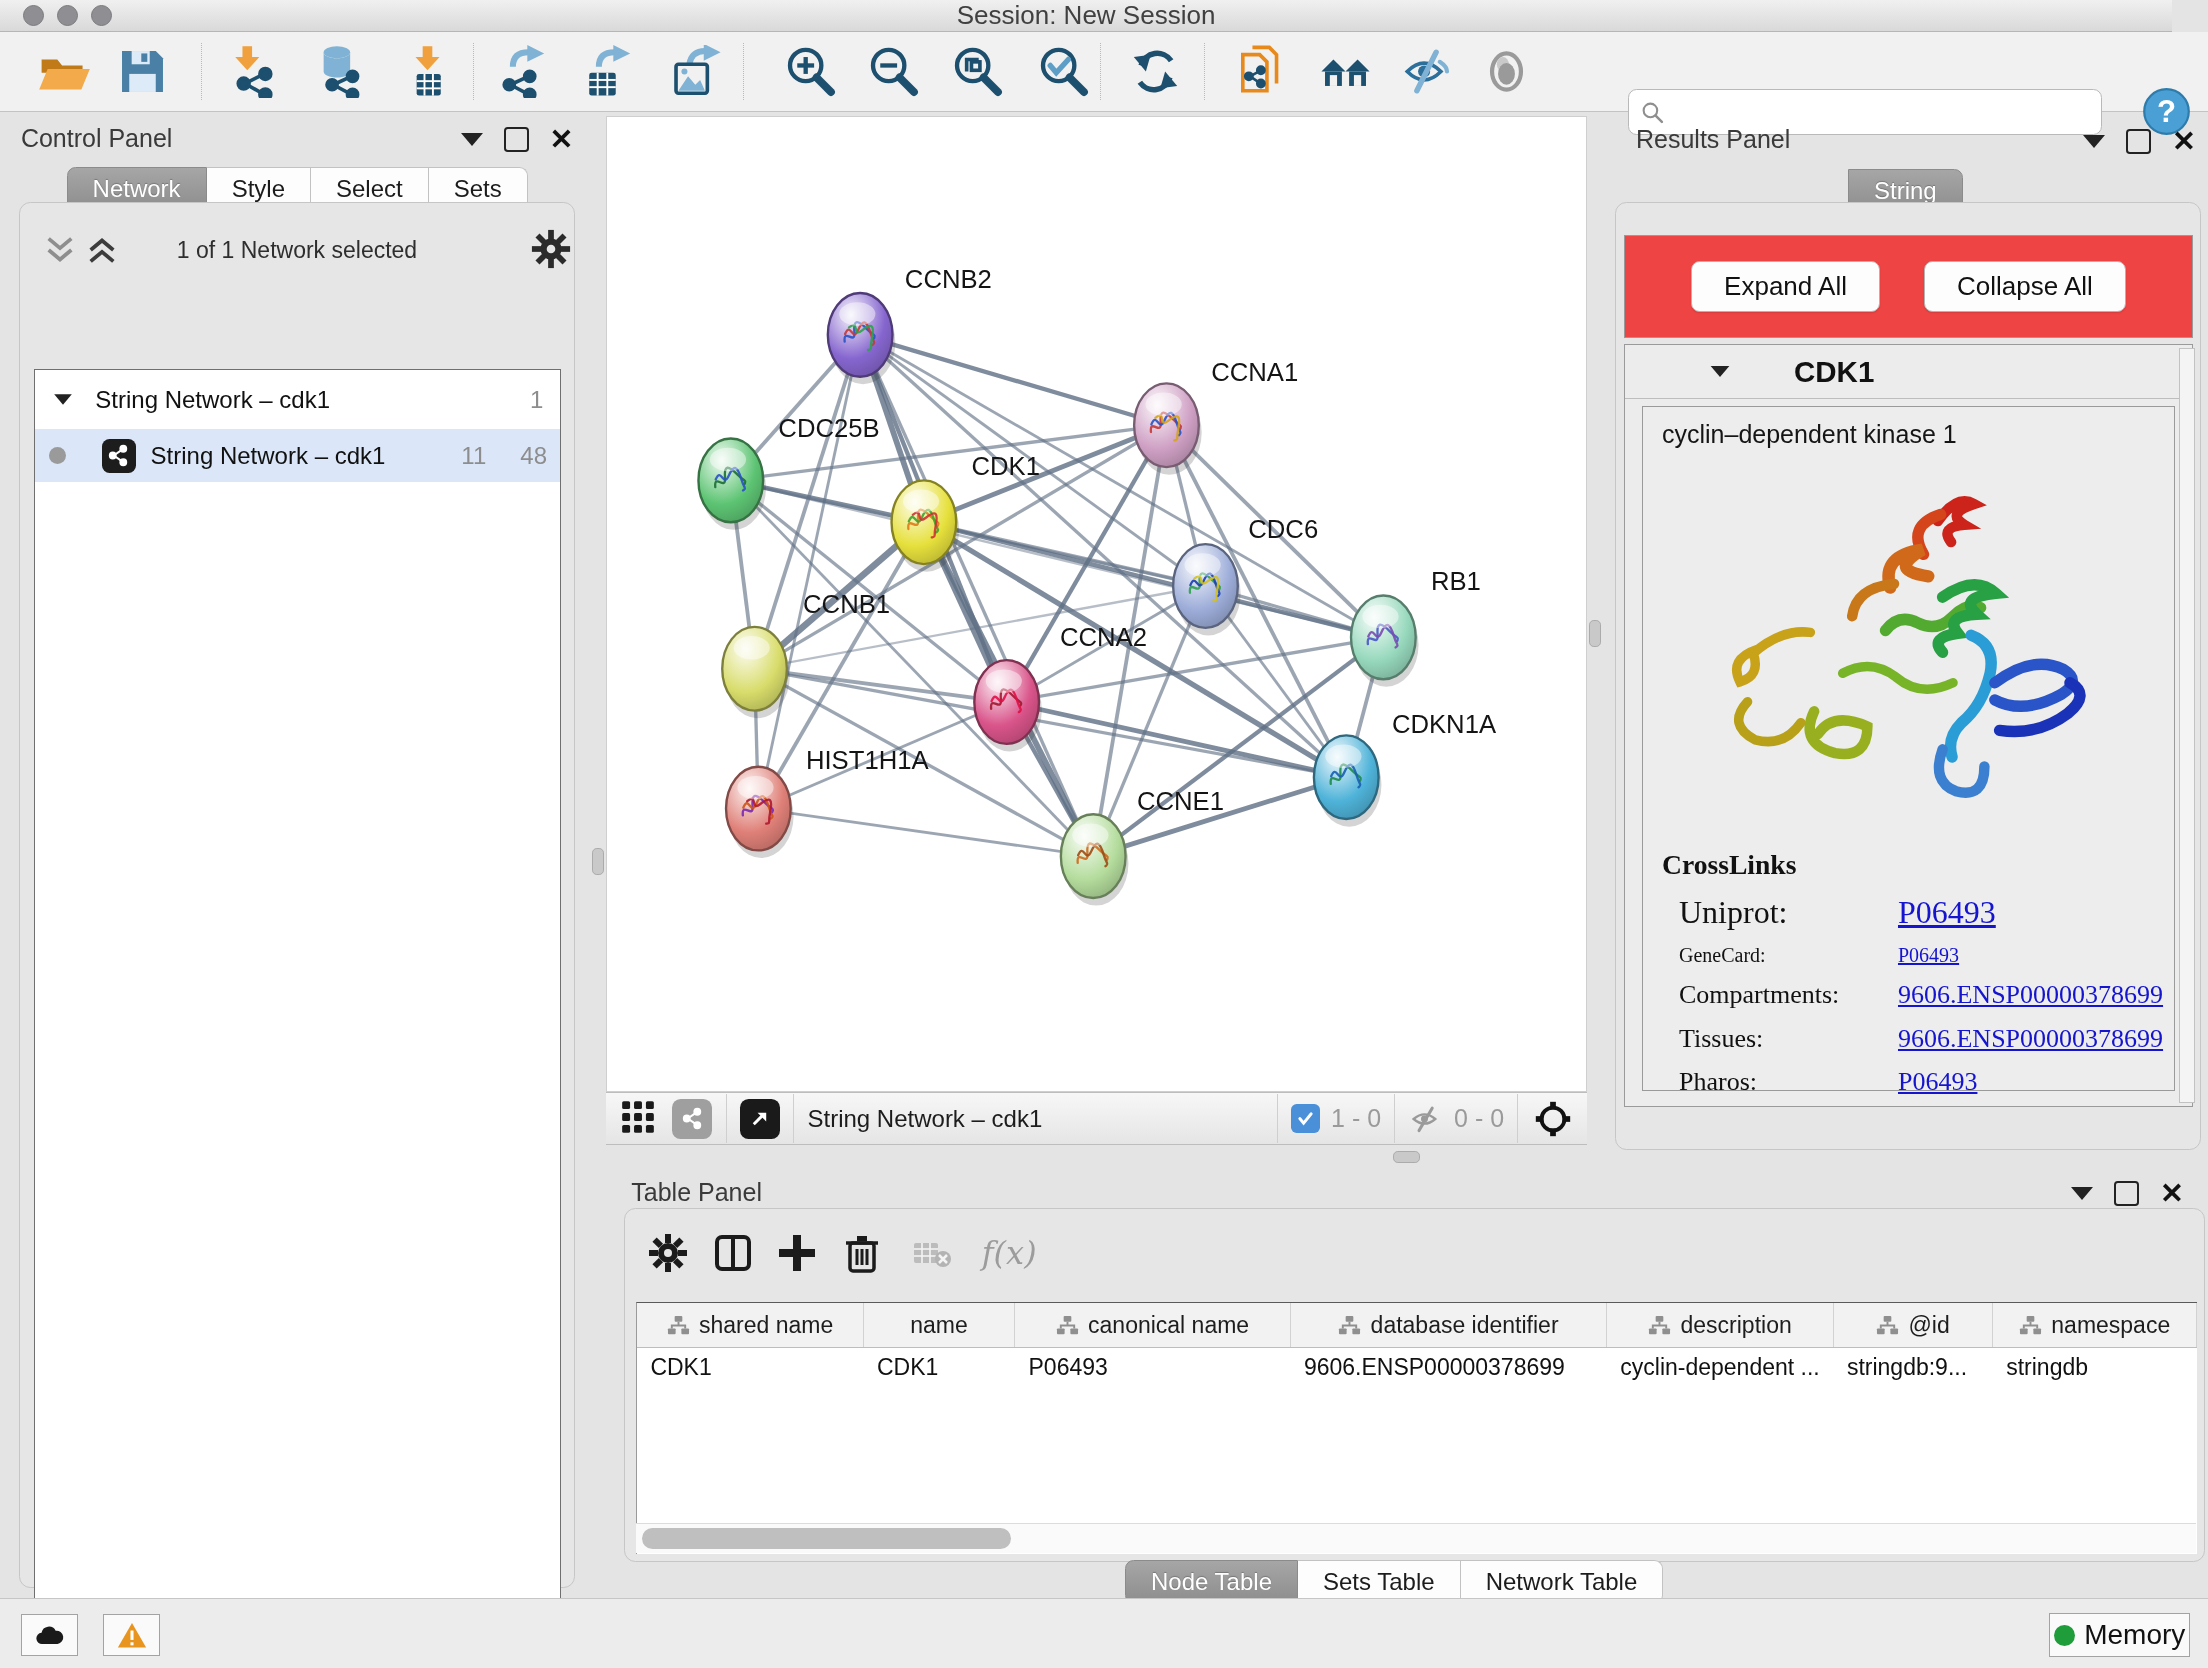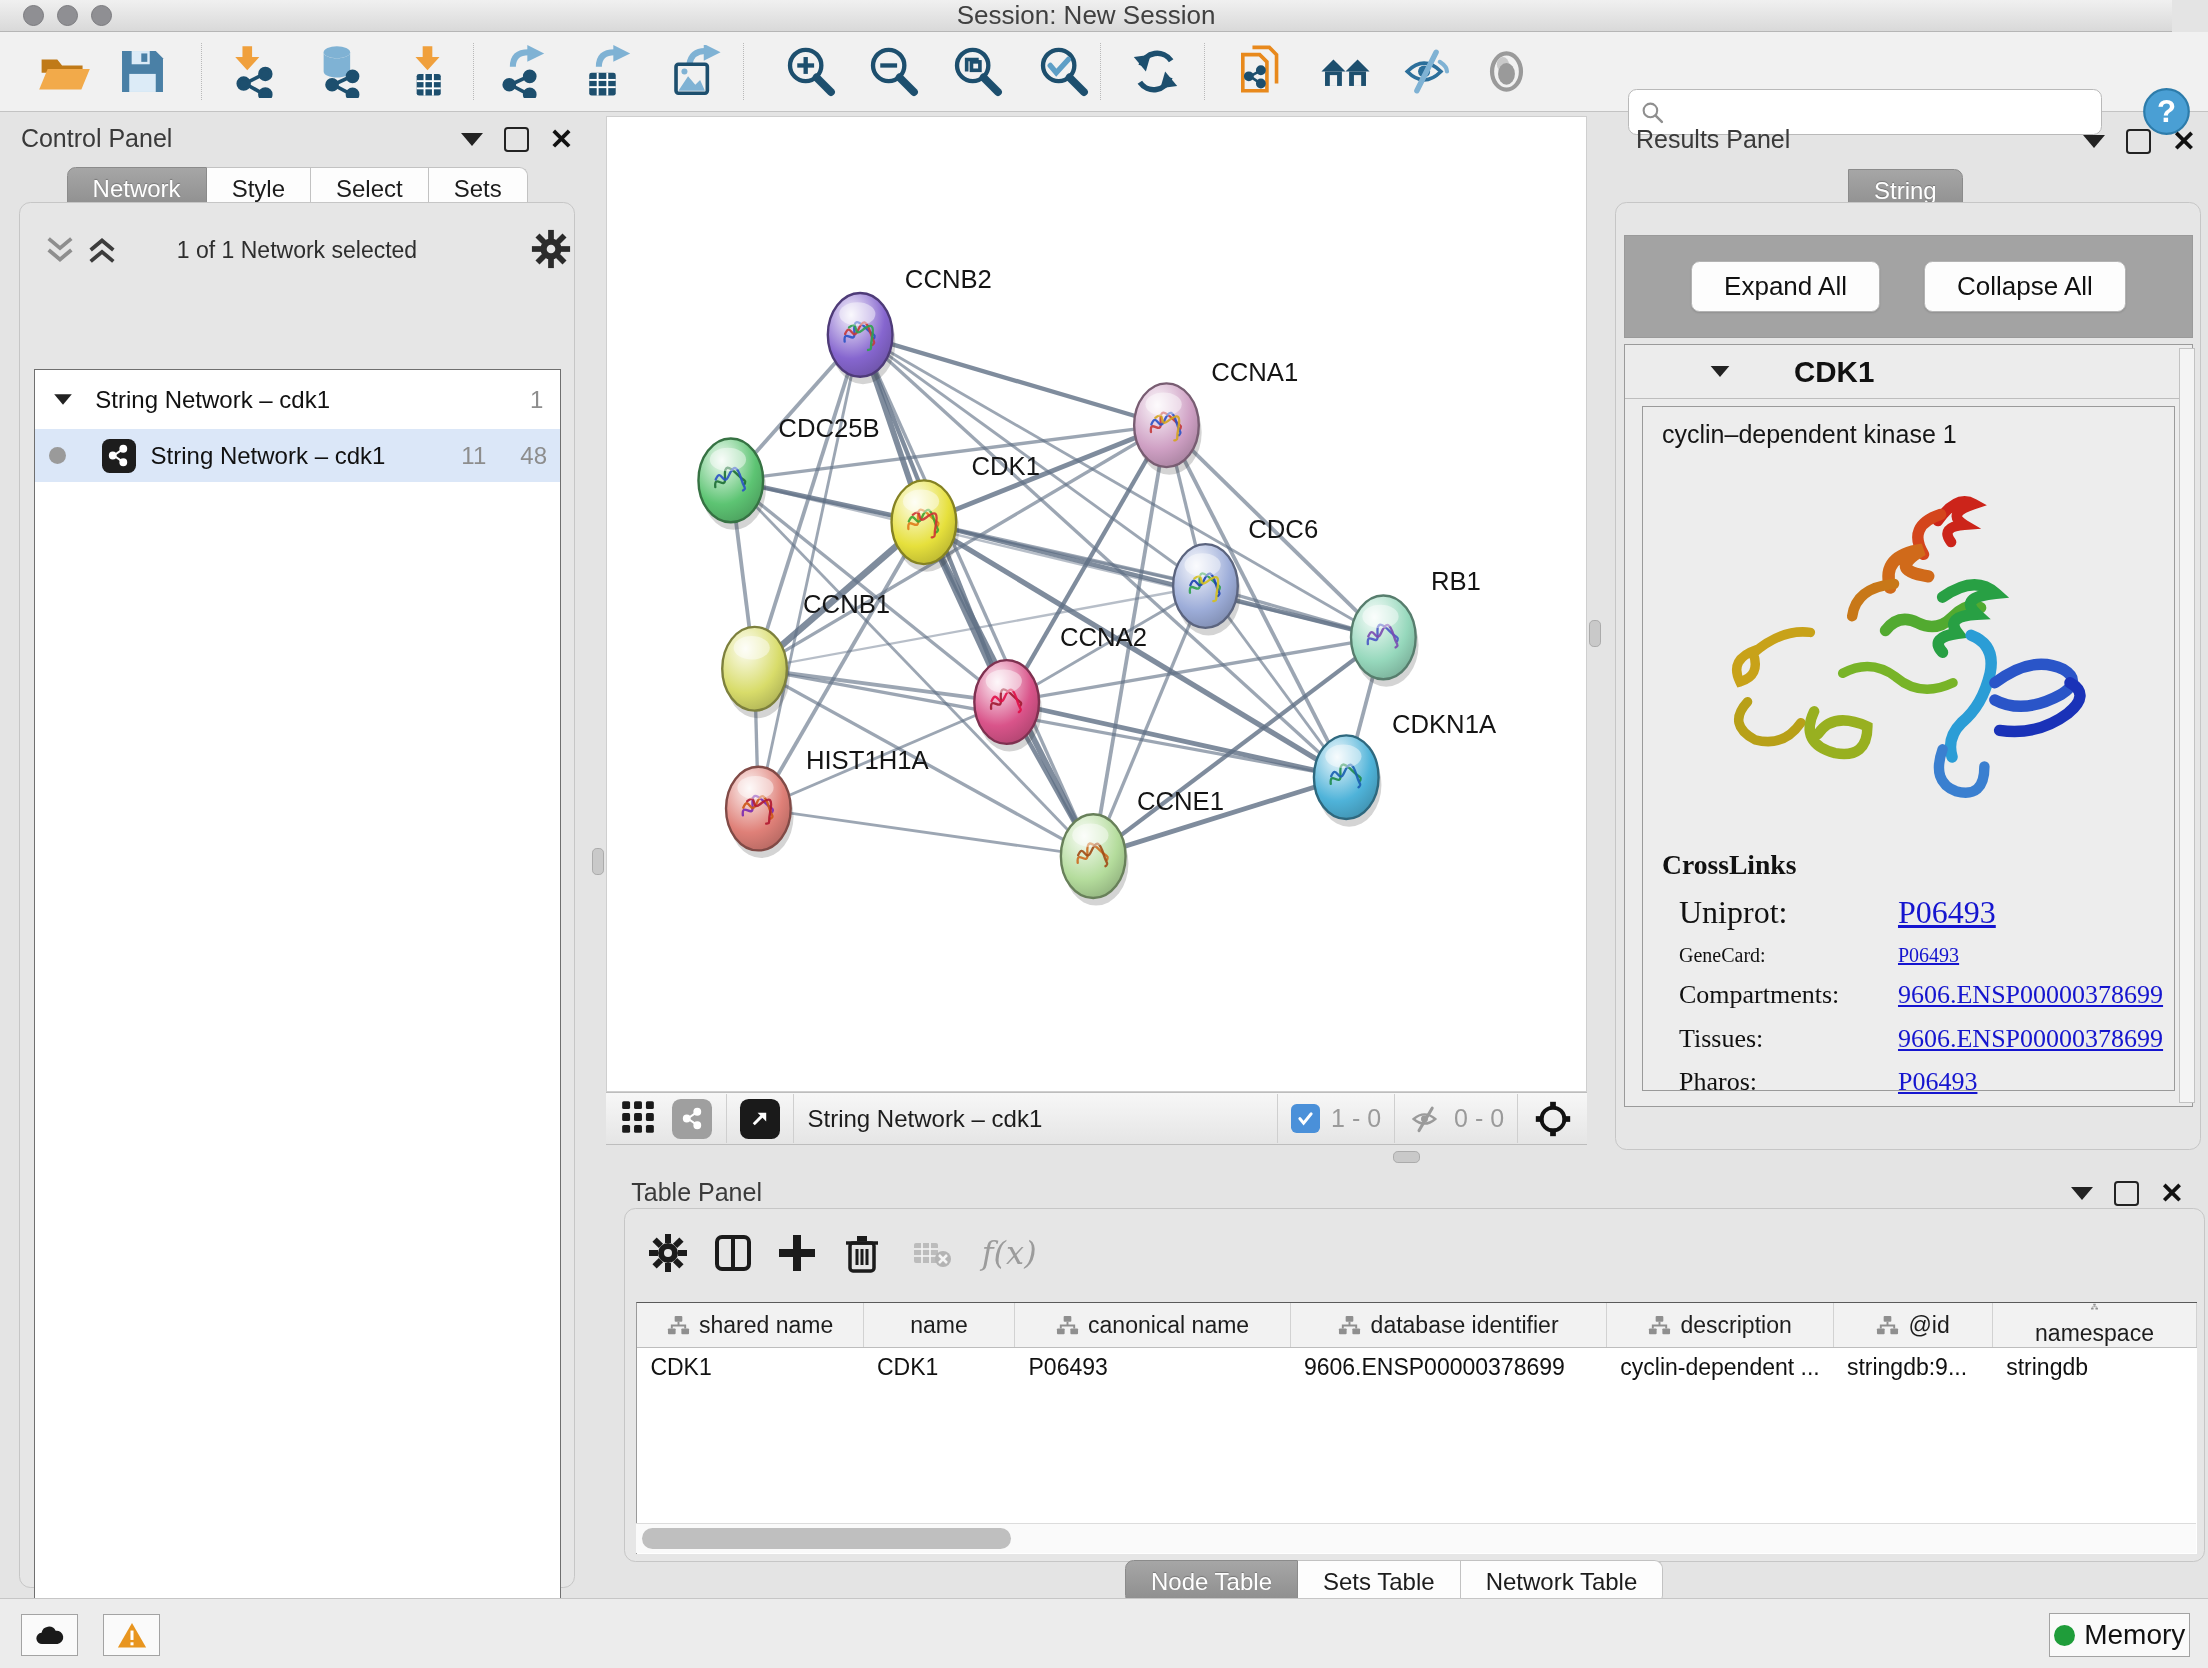--- a/index.html
+++ b/index.html
@@ -46,21 +46,21 @@
   .net-canvas{background:#ffffff;border:1px solid #cfcfcf;box-sizing:border-box;}
   .net-bottombar{background:linear-gradient(#f7f7f7,#e5e5e5);border-top:1px solid #bdbdbd;border-bottom:1px solid #bdbdbd;
     display:flex;align-items:center;}
   .nb-sep{width:0;height:49px;border-left:1px solid #cfcfcf;margin:0 13.3px;}
   .nb-count{font-size:25px;color:#9a9a9a;}
   .blk-btn{width:40px;height:40px;border-radius:8.6px;background:#1a1a1a;display:flex;align-items:center;justify-content:center;}
   .gry-btn{width:40px;height:40px;border-radius:8.6px;background:#9f9f9f;display:flex;align-items:center;justify-content:center;}
   
   .btn{background:#fdfdfd;border:1px solid #b3b3b3;border-radius:8.6px;font-size:26px;color:#111;
     padding:8.6px 32px;box-shadow:0 1px 1.9px rgba(0,0,0,.12);}
-  .inner-box{border:1px solid #9a9a9a;background:#a3a3a3;}
+  .inner-box{border:1px solid #9a9a9a;background:#ef4444;}
   .serif{font-family:"Liberation Serif",serif;}
   .xlink{color:#1515cf;text-decoration:underline;}
   .vscroll{background:#f4f4f4;border:1px solid #c2c2c2;width:13.3px;}
   
   .tp-toolbar-ico{display:flex;align-items:center;justify-content:center;width:57px;height:57px;}
   .fx{font-family:"DejaVu Serif",serif;font-style:italic;font-size:32px;color:#9c9c9c;}
   .tbl{border-top:1.9px solid #5a5a5a;border-left:1px solid #9a9a9a;background:#fff;overflow:hidden;}
   .tbl-head{display:flex;background:#f2f2f2;border-bottom:1px solid #bdbdbd;height:44px;}
   .th{display:flex;align-items:center;justify-content:center;gap:9.5px;border-right:1px solid #d2d2d2;
     font-size:23px;color:#1d1d1d;box-sizing:border-box;overflow:hidden;white-space:nowrap;}
@@ -841,21 +841,21 @@
                 <rect x="8" y="2" width="8" height="6" rx="1"></rect>
                 <rect x="1" y="15" width="8" height="6" rx="1"></rect>
                 <rect x="15" y="15" width="8" height="6" rx="1"></rect>
               </g>
               <g stroke="#8f8f8f" stroke-width="2" fill="none">
                 <path d="M12 8 v4 M5 15 v-3 h14 v3"></path>
               </g>
             </svg>
             <span>@id</span>
           </div>
-          <div class="th" style="width: 209px; flex-direction: column;">
+          <div class="th" style="width: 209px;">
             <svg width="23" height="23" viewBox="0 0 24 24">
               <g fill="#8f8f8f">
                 <rect x="8" y="2" width="8" height="6" rx="1"></rect>
                 <rect x="1" y="15" width="8" height="6" rx="1"></rect>
                 <rect x="15" y="15" width="8" height="6" rx="1"></rect>
               </g>
               <g stroke="#8f8f8f" stroke-width="2" fill="none">
                 <path d="M12 8 v4 M5 15 v-3 h14 v3"></path>
               </g>
             </svg>

